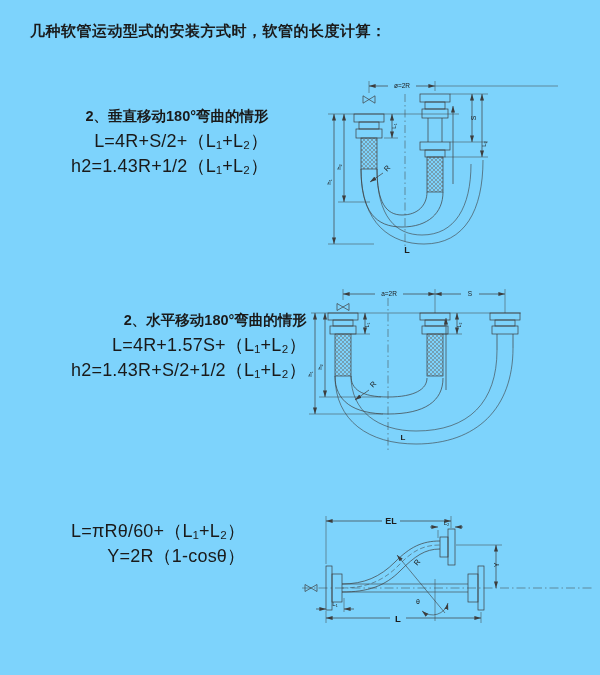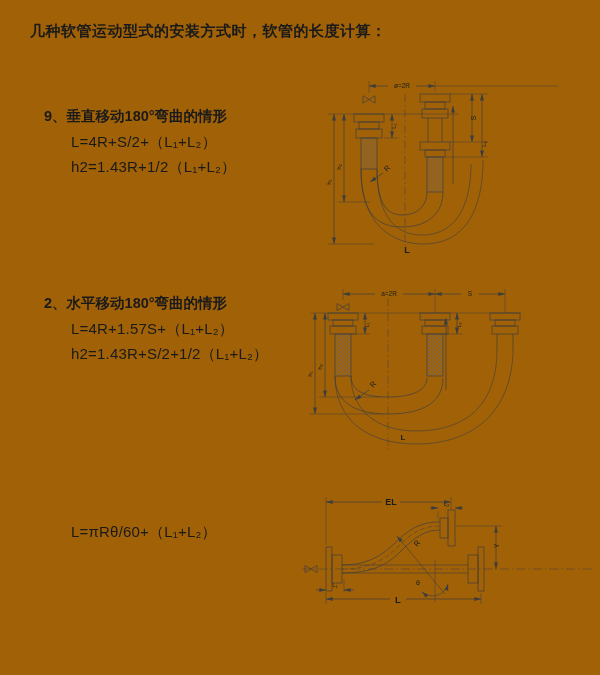--- a/index.html
+++ b/index.html
@@ -1,57 +1,59 @@
 <!DOCTYPE html>
 <html><head>
 <meta charset="utf-8">
 <style>
   html,body{margin:0;padding:0;background:#e8e8e8;}
   .page{
-    position:relative;width:600px;height:675px;background:#a16207;
+    position:relative;width:600px;height:675px;background:#7dd3fc;
     overflow:hidden;font-family:"Liberation Sans",sans-serif;color:#1a1a1a;
     margin:0 auto;
+    text-align:right;
   }
   .title{
     position:absolute;left:30px;top:22px;font-size:15px;font-weight:600;
     letter-spacing:0.5px;white-space:nowrap;
   }
   .sec{position:absolute;left:44px;}
   .sec-heading{font-size:14.5px;font-weight:600;margin:0 0 7px 0;white-space:nowrap;}
   .formula{
-    font-size:15px;font-weight:400;line-height:17px;margin:0 0 8px 27px;
+    font-size:18px;font-weight:400;line-height:17px;margin:0 0 8px 27px;
     white-space:nowrap;letter-spacing:0.2px;
   }
   .diagram{position:absolute;}
   .diagram svg{display:block;}
   svg text{
     font-family:"Liberation Sans",sans-serif;fill:#1c1c1c;stroke:none;
   }
 </style>
 </head>
 <body>
 
 <div class="page">
 
   <div class="title">几种软管运动型式的安装方式时，软管的长度计算：</div>
 
   <div class="sec" style="top:107px">
-    <div class="sec-heading">9、垂直移动180°弯曲的情形</div>
+    <div class="sec-heading">2、垂直移动180°弯曲的情形</div>
     <div class="formula">L=4R+S/2+（L₁+L₂）</div>
     <div class="formula">h2=1.43R+1/2（L₁+L₂）</div>
   </div>
 
-  <div class="sec" style="top:294px">
+  <div class="sec" style="top:311px">
     <div class="sec-heading">2、水平移动180°弯曲的情形</div>
     <div class="formula">L=4R+1.57S+（L₁+L₂）</div>
     <div class="formula">h2=1.43R+S/2+1/2（L₁+L₂）</div>
   </div>
 
   <div class="sec" style="top:523px">
     <div class="formula">L=πRθ/60+（L₁+L₂）</div>
+    <div class="formula">Y=2R（1-cosθ）</div>
   </div>
 
   <div class="diagram" style="left:312px;top:72px;">
   <svg width="282" height="186" viewBox="0 0 282 186">
     <defs>
       <pattern id="hx1" width="4" height="4" patternUnits="userSpaceOnUse">
         <path d="M0,4 L4,0 M0,0 L4,4" stroke="#6a6a6a" stroke-width="0.5"></path>
       </pattern>
       <marker id="ar1" markerUnits="userSpaceOnUse" markerWidth="7" markerHeight="5" refX="6.6" refY="2.5" orient="auto-start-reverse">
         <path d="M0,0.5 L6.6,2.5 L0,4.5 Z" fill="#3d3d3d"></path>
@@ -200,21 +202,21 @@
     <text x="167" y="14.3" font-size="6.5" text-anchor="middle">S</text>
     <text transform="rotate(-90 65.5 43)" x="65.5" y="43" font-size="5.5" text-anchor="middle">L₁</text>
     <text transform="rotate(-90 157.5 43)" x="157.5" y="43" font-size="5.5" text-anchor="middle">L₂</text>
     <text transform="rotate(-90 9 92)" x="9" y="92" font-size="6" text-anchor="middle">h₁</text>
     <text transform="rotate(-90 19 85)" x="19" y="85" font-size="6" text-anchor="middle">h₂</text>
     <text transform="rotate(-45 72 104)" x="72" y="104" font-size="7.5" text-anchor="middle">R</text>
     <text x="100" y="158" font-size="8" font-weight="600" text-anchor="middle">L</text>
   </svg>
   </div>
 
-  <div class="diagram" style="left:298px;top:482px;">
+  <div class="diagram" style="left:298px;top:501px;">
   <svg width="302" height="152" viewBox="0 0 302 152">
     <defs>
       <marker id="ar3" markerUnits="userSpaceOnUse" markerWidth="7" markerHeight="5" refX="6.6" refY="2.5" orient="auto-start-reverse">
         <path d="M0,0.5 L6.6,2.5 L0,4.5 Z" fill="#3d3d3d"></path>
       </marker>
     </defs>
     <g stroke="#3d3d3d" stroke-width="0.7" fill="none">
       <line x1="4" y1="87" x2="296" y2="87" stroke-dasharray="9 3 1.5 3" stroke-width="0.5"></line>
       <path d="M13,87 L7,83.5 L7,90.5 Z M13,87 L19,83.5 L19,90.5 Z"></path>
       <g>

